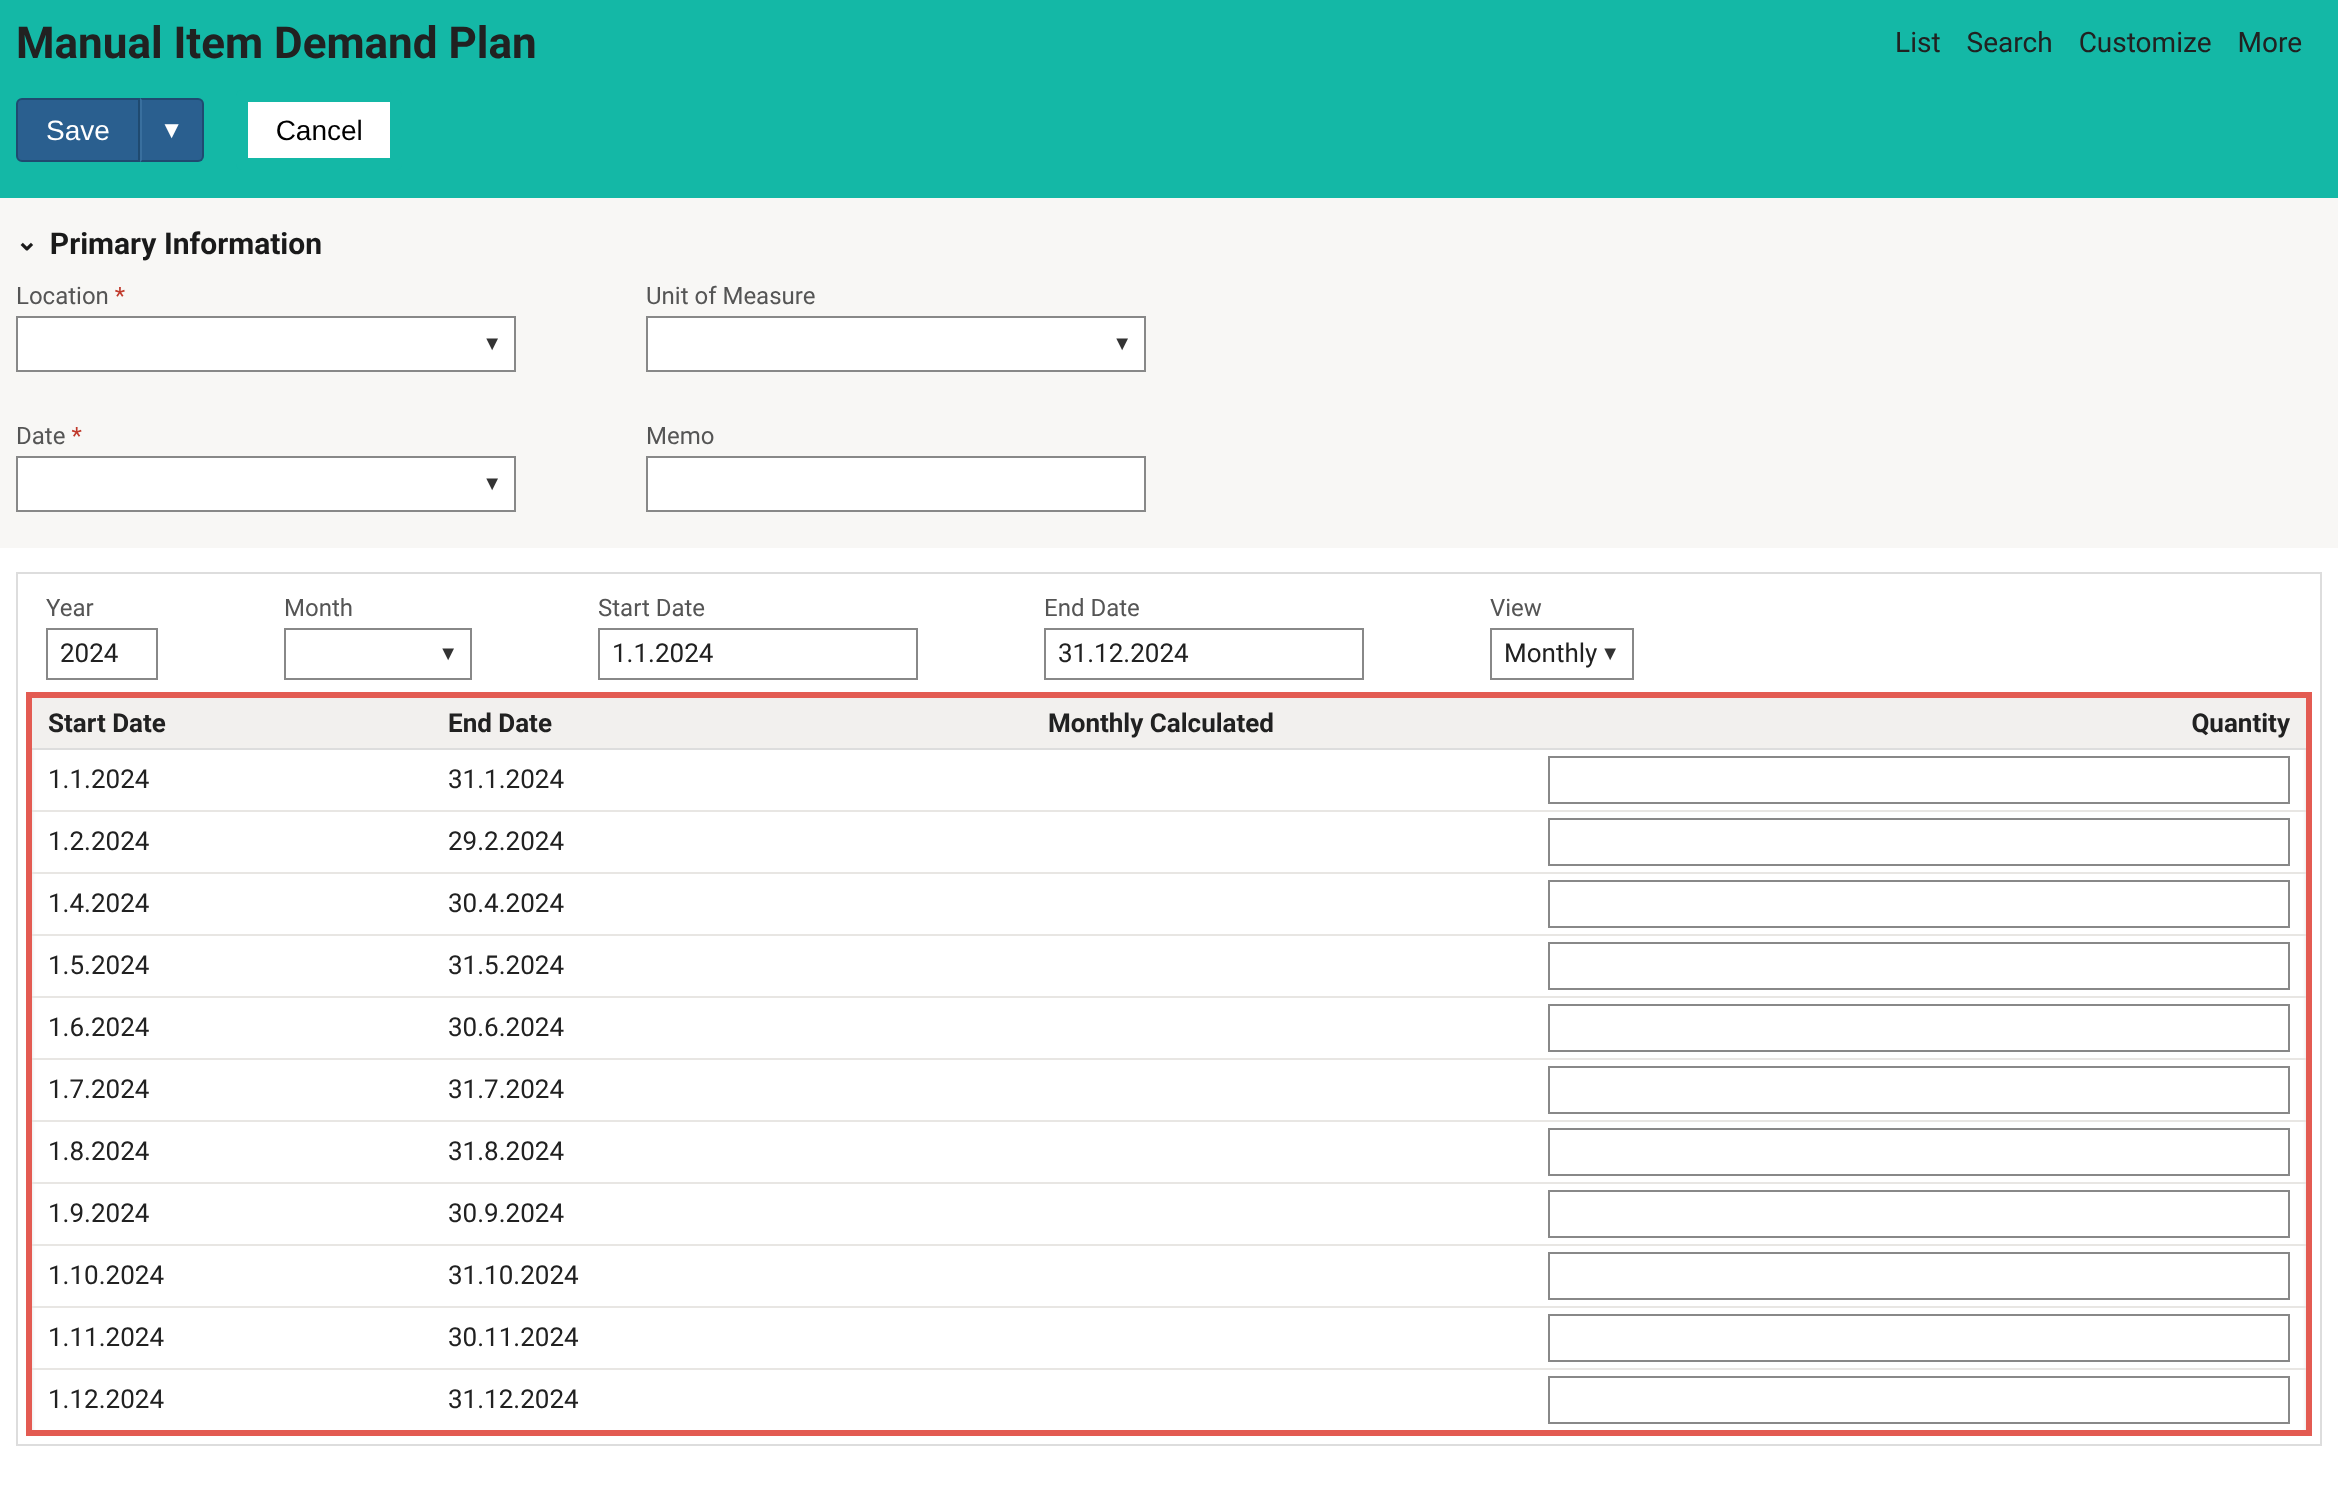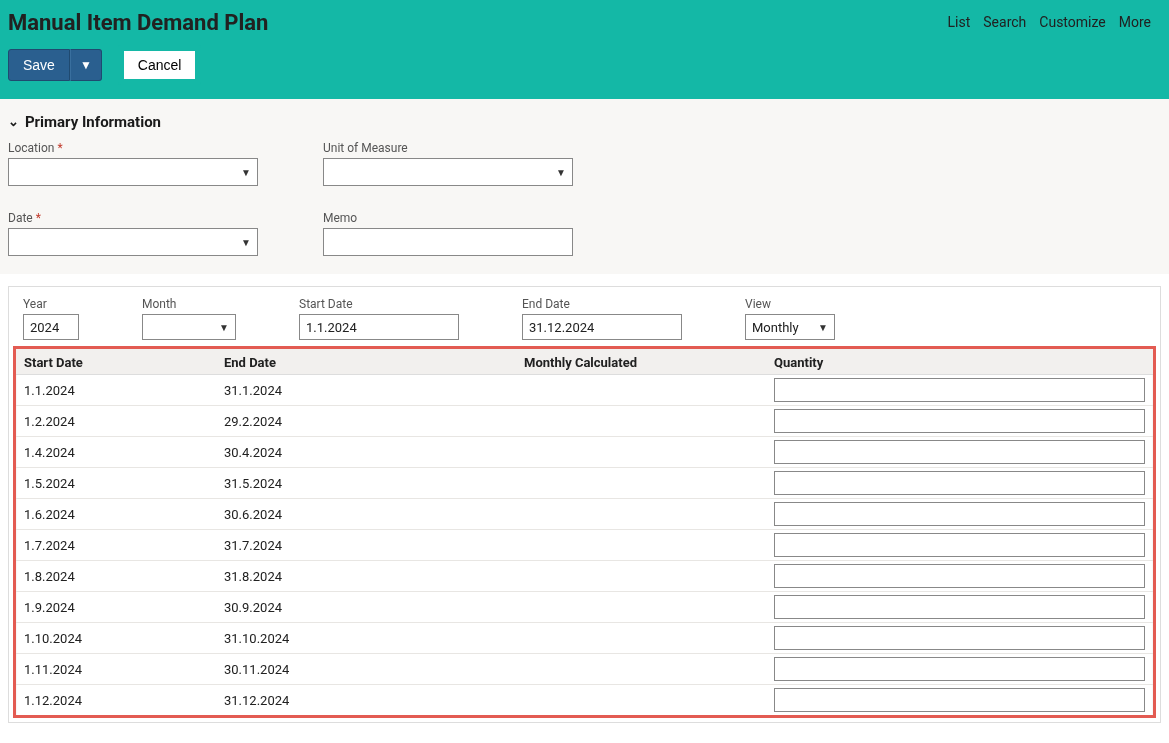--- a/index.html
+++ b/index.html
@@ -135,41 +135,41 @@
     height: 26px;
     border: 1px solid #888;
     background: #fff;
     padding: 0 6px;
     font-size: 13px;
     display:flex;align-items:center;justify-content:space-between;
   }
   .w-year { width: 56px; }
   .w-month { width: 94px; }
   .w-date { width: 160px; }
-  .w-view { width: 90px; text-align: right; }
+  .w-view { width: 72px; text-align: right; }
   .highlight-box {
     margin: 6px 4px 4px 4px;
     border: 3px solid #e35b52;
     box-shadow: inset 0 2px 2px rgba(0,0,0,0.12);
   }
   table.grid {
     width: 100%;
     border-collapse: collapse;
     table-layout: fixed;
   }
   table.grid th {
     font-weight: 700;
     font-size: 13px;
     text-align: left;
     padding: 6px 8px 4px 8px;
     background: #f2f0ee;
     border-bottom: 1px solid #ddd;
   }
   table.grid th.center { text-align: left; }
-  table.grid th.right { text-align: left; }
+  table.grid th.right { text-align: right; }
   table.grid td {
     padding: 3px 8px;
     border-top: 1px solid #e8e6e3;
     font-size: 13px;
     vertical-align: middle;
     height: 30px;
   }
   .qty-input {
     width: 100%;
     height: 24px;

